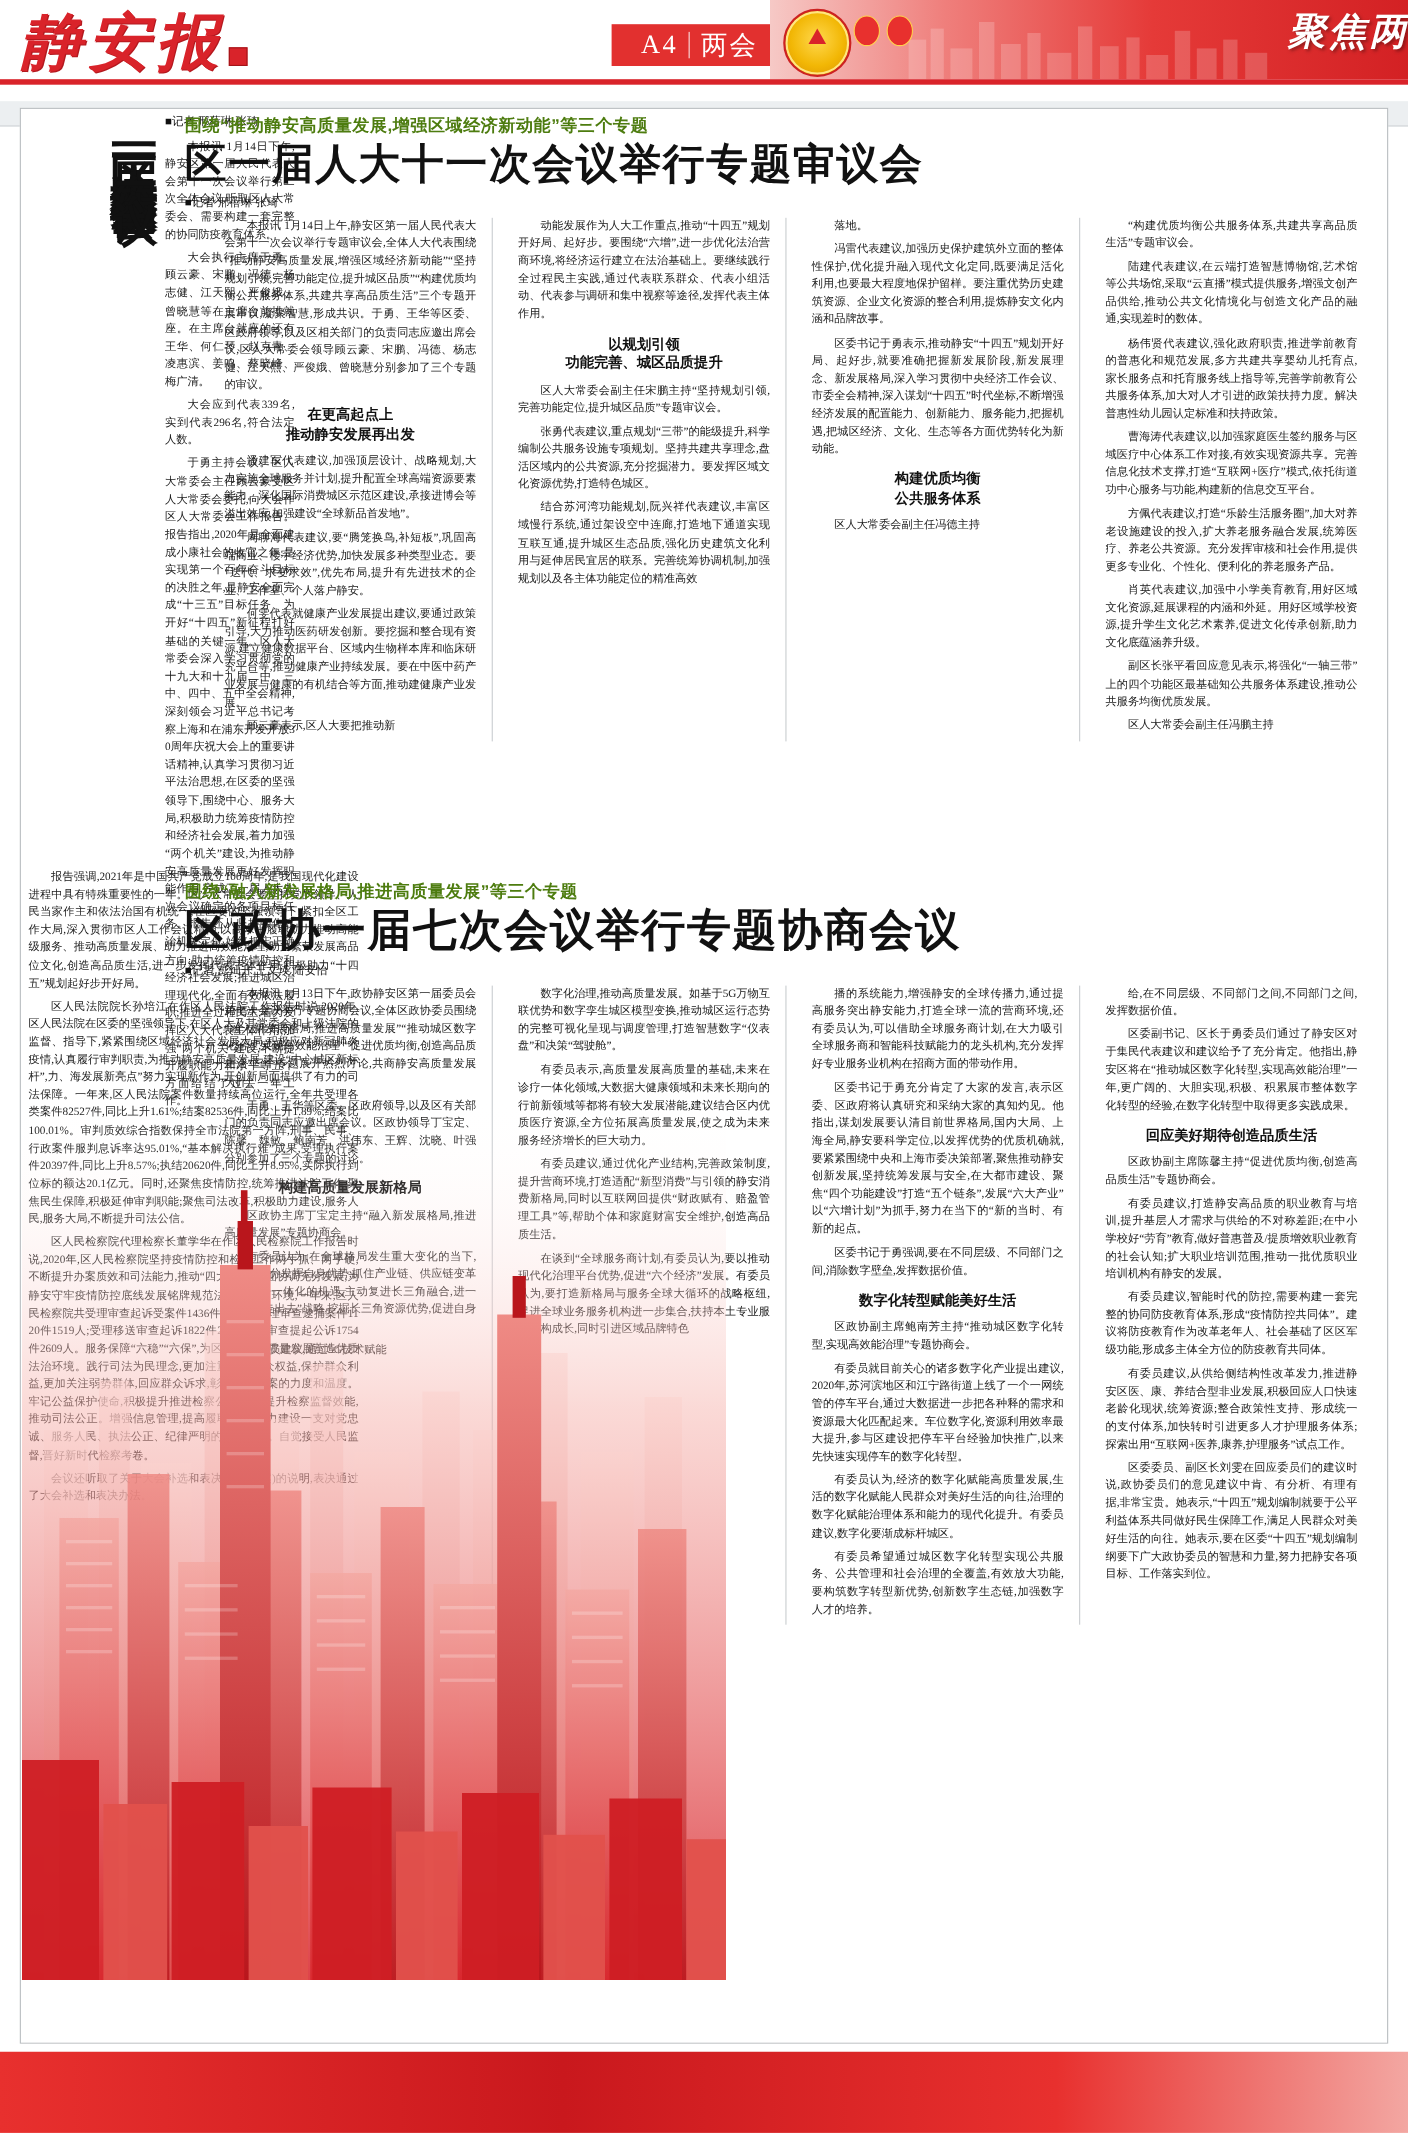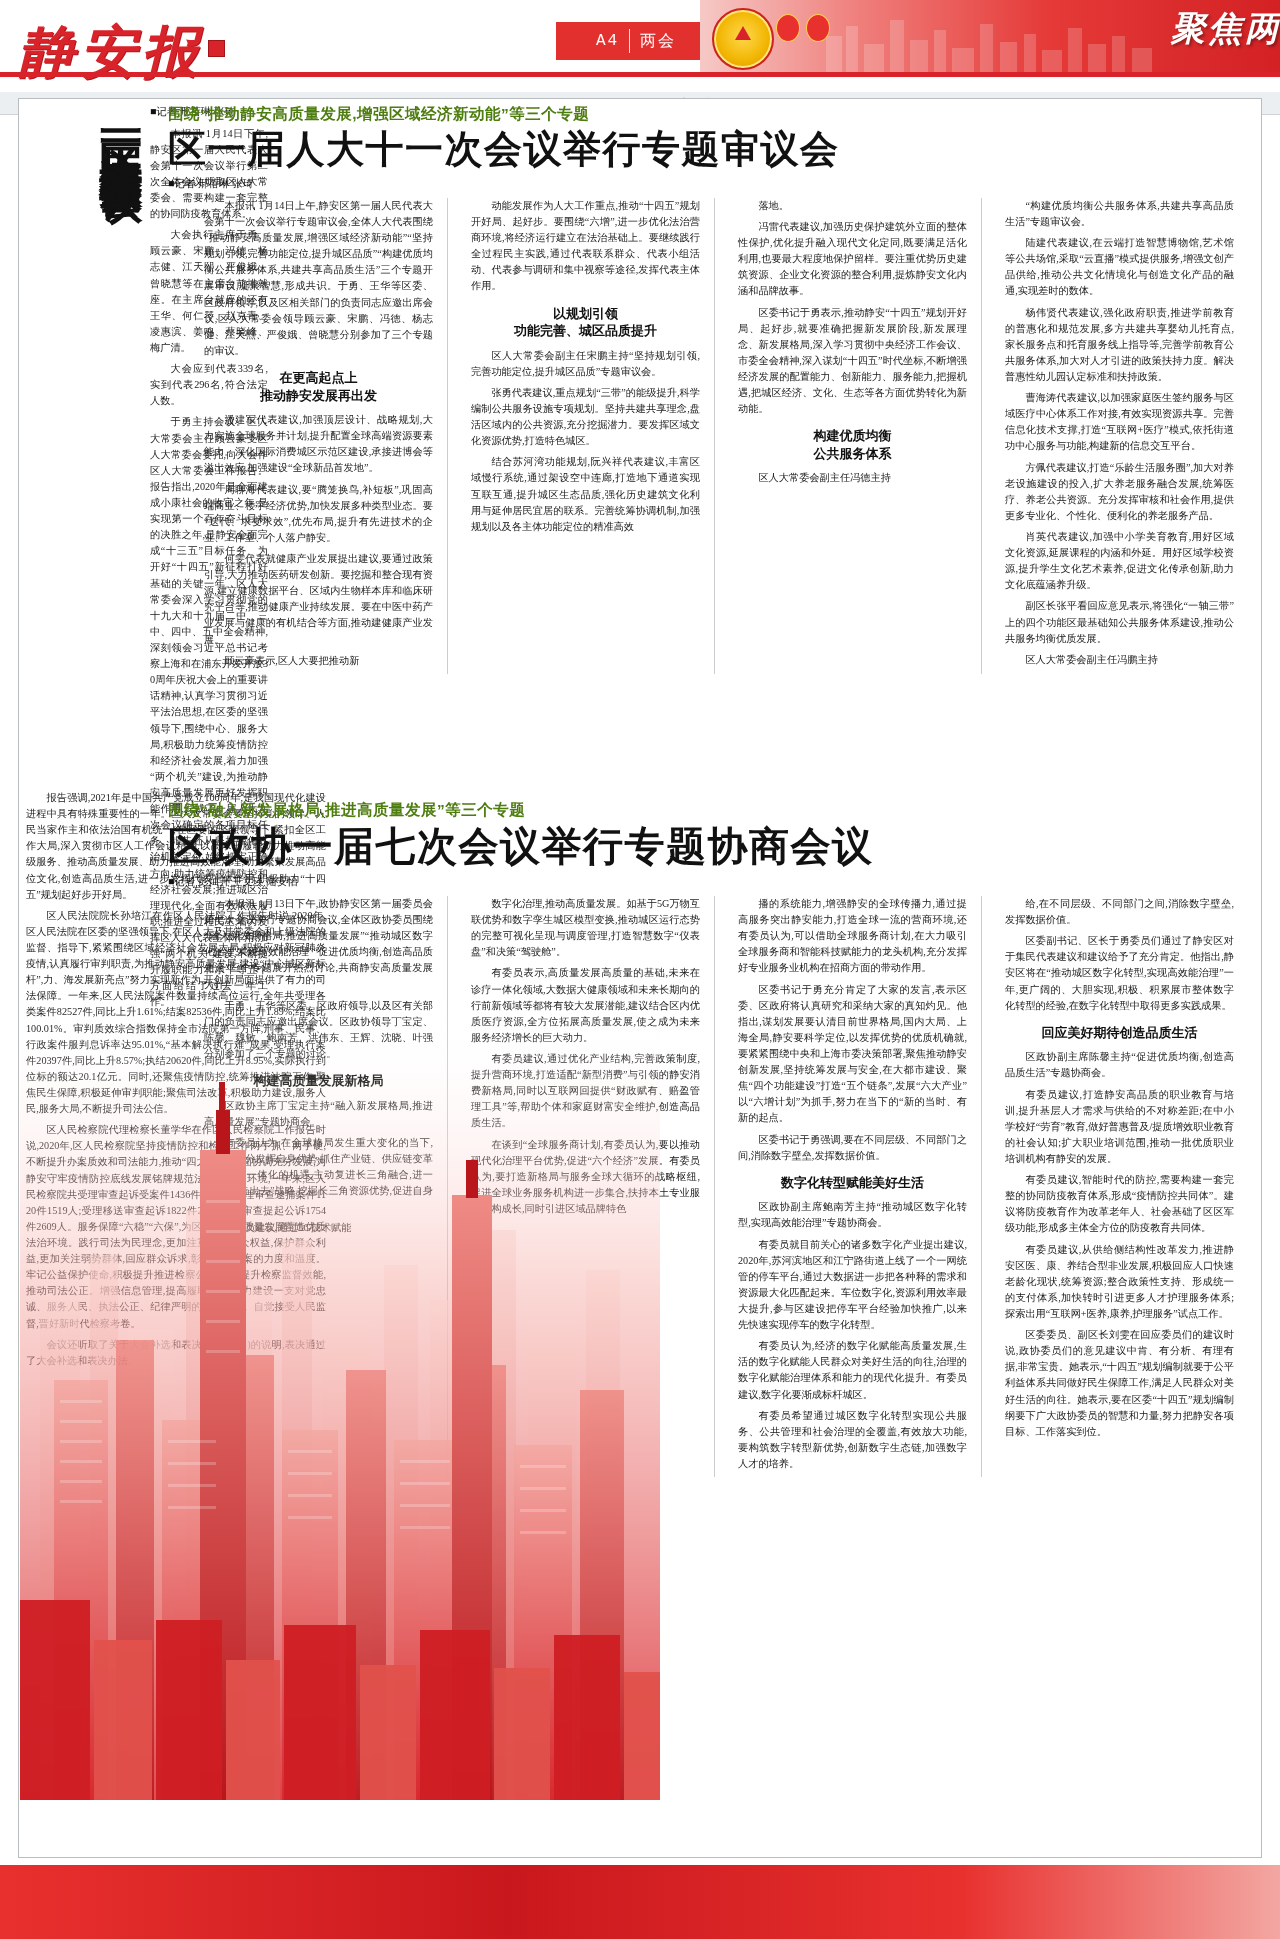--- a/index.html
+++ b/index.html
@@ -6,34 +6,34 @@
   body{
     width:1280px;height:1939px;
     background:#ffffff;
     font-family:"Liberation Serif","DejaVu Serif",serif;
     position:relative;overflow:hidden;
   }
   .page{position:relative;width:1280px;height:1939px;background:#fff;}
 
   
   .masthead{position:relative;height:92px;}
-  .logo-wrap{position:absolute;left:18px;top:10px;display:flex;align-items:center;margin-top:13px;}
+  .logo-wrap{position:absolute;left:18px;top:10px;display:flex;align-items:flex-end;}
   .logo-text{
     font-family:"DejaVu Serif",serif;
     font-size:56px;font-weight:bold;color:#d9232a;
     letter-spacing:6px;line-height:1;
     font-style:italic;
     text-shadow:1px 1px 0 #b3191f;
   }
   .logo-seal{width:15px;height:15px;background:#d9232a;margin-left:4px;margin-bottom:6px;
     border:1px solid #a31419;}
   .page-badge{
     position:absolute;left:556px;top:22px;width:160px;height:38px;background:#e2302f;
     color:#fff;display:flex;align-items:center;justify-content:center;gap:10px;
-    font-size:16px;font-family:Liberation Mono, monospace;letter-spacing:2px;
+    font-size:24px;font-family:Liberation Serif, serif;letter-spacing:2px;
   }
   .page-badge .sep{width:1px;height:24px;background:#fff;opacity:.85;}
   .emblem-band{position:absolute;left:700px;top:0;width:633px;height:72px;overflow:hidden;}
   .emblem-sky{position:absolute;inset:0;
     background:linear-gradient(90deg,#f6c9c6 0%,#ef7f7c 25%,#e53a38 55%,#cf1b1f 100%);}
   .skyline-mini{position:absolute;left:120px;bottom:0;width:340px;height:58px;opacity:.55;}
   .emblem{position:absolute;left:12px;top:8px;width:58px;height:58px;border-radius:50%;
     background:radial-gradient(circle at 50% 45%,#ffd84d 0%,#f2b705 55%,#d98f00 100%);
     border:2px solid #c22;box-shadow:0 0 0 2px #ffe680 inset;}
   .emblem:after{content:"";position:absolute;left:50%;top:16px;transform:translateX(-50%);
@@ -260,21 +260,21 @@
         <p>播的系统能力,增强静安的全球传播力,通过提高服务突出静安能力,打造全球一流的营商环境,还有委员认为,可以借助全球服务商计划,在大力吸引全球服务商和智能科技赋能力的龙头机构,充分发挥好专业服务业机构在招商方面的带动作用。</p>
         <p>区委书记于勇充分肯定了大家的发言,表示区委、区政府将认真研究和采纳大家的真知灼见。他指出,谋划发展要认清目前世界格局,国内大局、上海全局,静安要科学定位,以发挥优势的优质机确就,要紧紧围绕中央和上海市委决策部署,聚焦推动静安创新发展,坚持统筹发展与安全,在大都市建设、聚焦“四个功能建设”打造“五个链条”,发展“六大产业”以“六增计划”为抓手,努力在当下的“新的当时、有新的起点。</p>
         <p>区委书记于勇强调,要在不同层级、不同部门之间,消除数字壁垒,发挥数据价值。</p>
         <div class="sub-h">数字化转型赋能美好生活</div>
         <p>区政协副主席鲍南芳主持“推动城区数字化转型,实现高效能治理”专题协商会。</p>
         <p>有委员就目前关心的诸多数字化产业提出建议,2020年,苏河滨地区和江宁路街道上线了一个一网统管的停车平台,通过大数据进一步把各种释的需求和资源最大化匹配起来。车位数字化,资源利用效率最大提升,参与区建设把停车平台经验加快推广,以来先快速实现停车的数字化转型。</p>
         <p>有委员认为,经济的数字化赋能高质量发展,生活的数字化赋能人民群众对美好生活的向往,治理的数字化赋能治理体系和能力的现代化提升。有委员建议,数字化要渐成标杆城区。</p>
         <p>有委员希望通过城区数字化转型实现公共服务、公共管理和社会治理的全覆盖,有效放大功能,要构筑数字转型新优势,创新数字生态链,加强数字人才的培养。</p>
       </div>
       <div class="col colrule">
-        <p>给,在不同层级、不同部门之间,消除数字壁垒,发挥数据价值。</p>
+        <p>给,在不同层级、不同部门之间,不同部门之间,发挥数据价值。</p>
         <p>区委副书记、区长于勇委员们通过了静安区对于集民代表建议和建议给予了充分肯定。他指出,静安区将在“推动城区数字化转型,实现高效能治理”一年,更广阔的、大胆实现,积极、积累展市整体数字化转型的经验,在数字化转型中取得更多实践成果。</p>
         <div class="sub-h">回应美好期待创造品质生活</div>
         <p>区政协副主席陈馨主持“促进优质均衡,创造高品质生活”专题协商会。</p>
         <p>有委员建议,打造静安高品质的职业教育与培训,提升基层人才需求与供给的不对称差距;在中小学校好“劳育”教育,做好普惠普及/提质增效职业教育的社会认知;扩大职业培训范围,推动一批优质职业培训机构有静安的发展。</p>
         <p>有委员建议,智能时代的防控,需要构建一套完整的协同防疫教育体系,形成“疫情防控共同体”。建议将防疫教育作为改革老年人、社会基础了区区军级功能,形成多主体全方位的防疫教育共同体。</p>
         <p>有委员建议,从供给侧结构性改革发力,推进静安区医、康、养结合型非业发展,积极回应人口快速老龄化现状,统筹资源;整合政策性支持、形成统一的支付体系,加快转时引进更多人才护理服务体系;探索出用“互联网+医养,康养,护理服务”试点工作。</p>
         <p>区委委员、副区长刘雯在回应委员们的建议时说,政协委员们的意见建议中肯、有分析、有理有据,非常宝贵。她表示,“十四五”规划编制就要于公平利益体系共同做好民生保障工作,满足人民群众对美好生活的向往。她表示,要在区委“十四五”规划编制纲要下广大政协委员的智慧和力量,努力把静安各项目标、工作落实到位。</p>
       </div>
     </div>
   </div>

